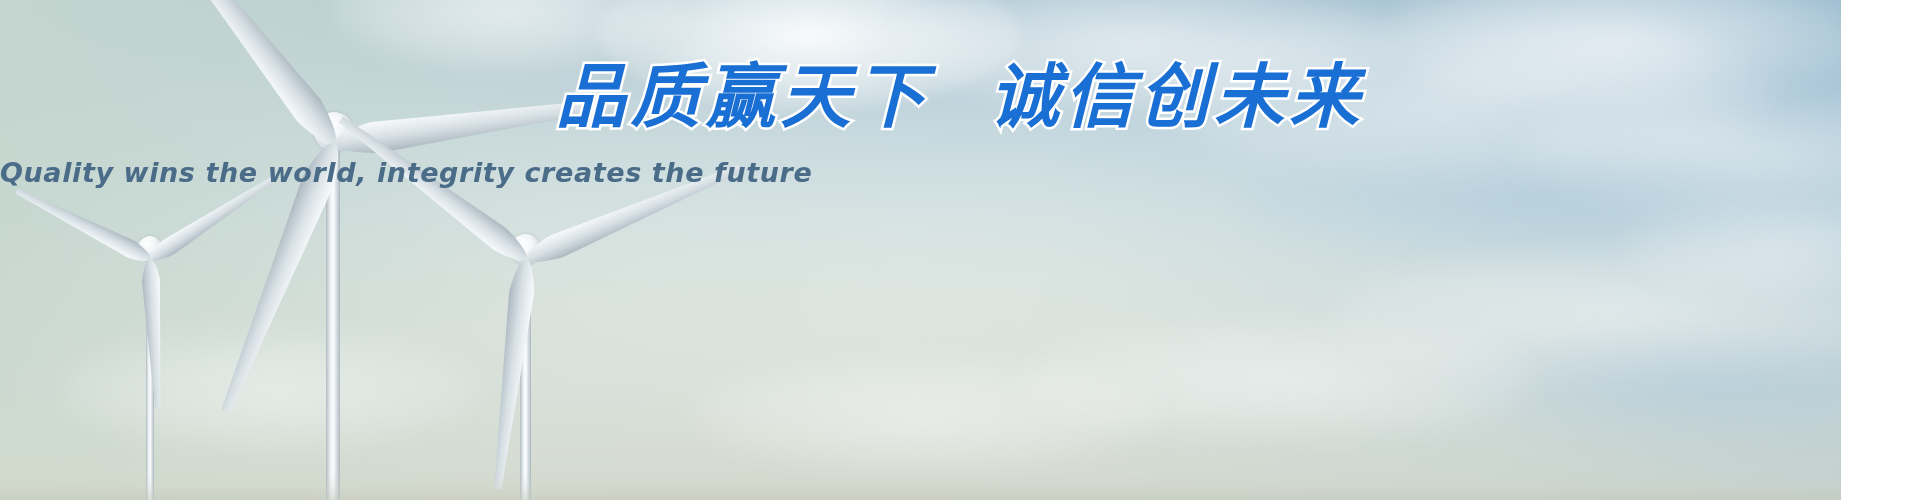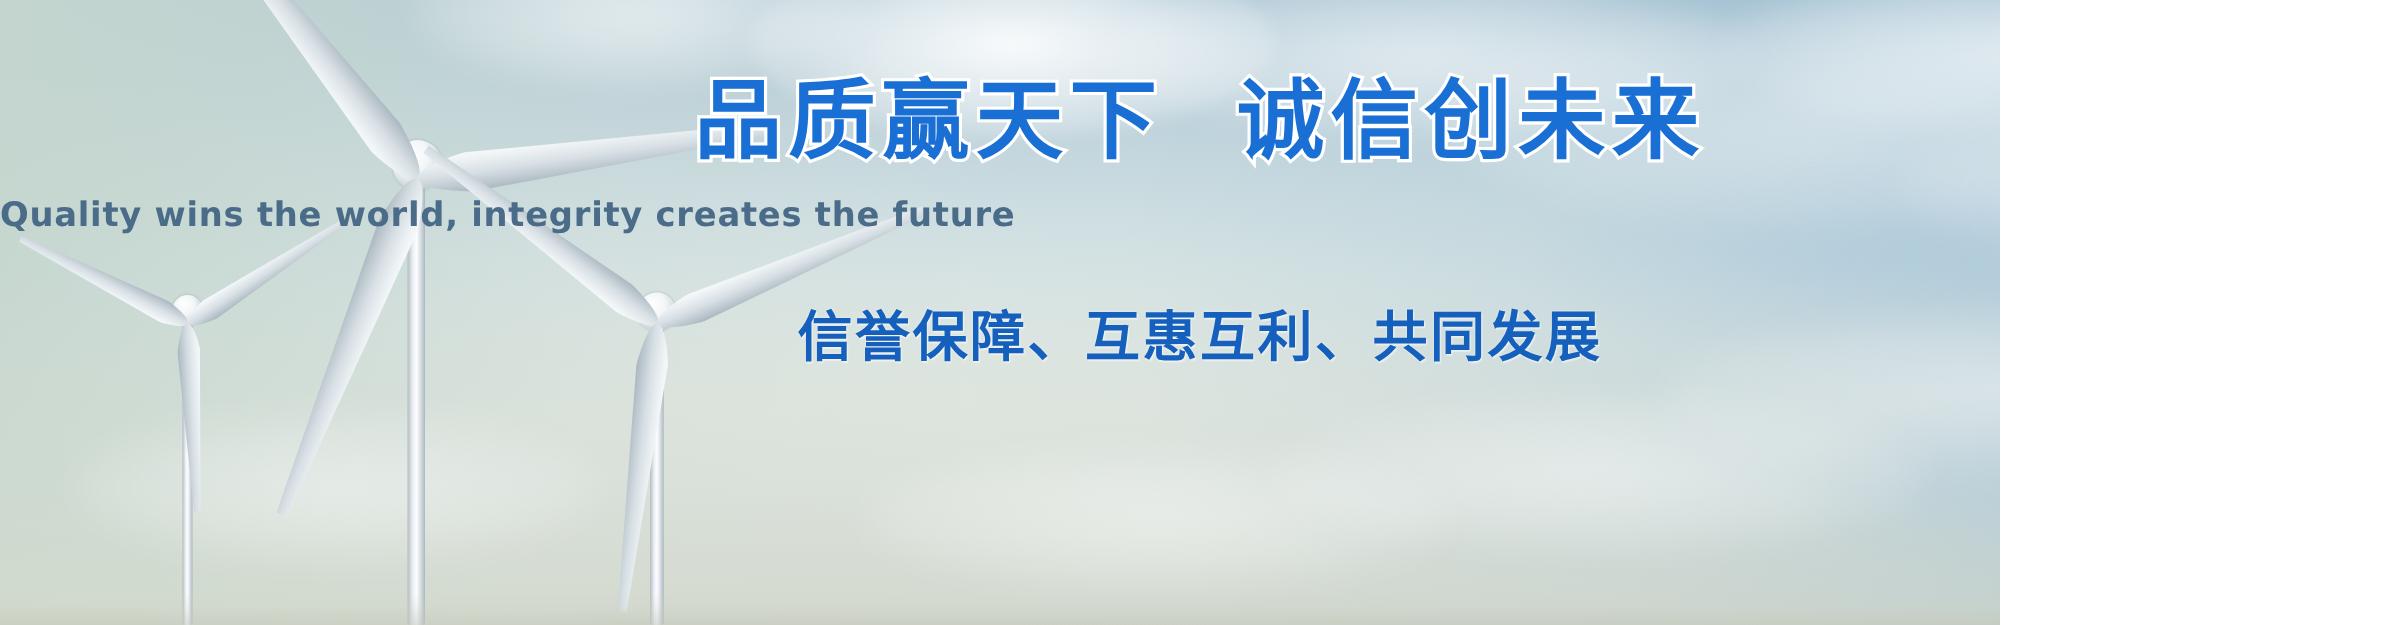--- a/index.html
+++ b/index.html
@@ -5,23 +5,24 @@
 <style>
   * { margin:0; padding:0; box-sizing:border-box; }
   html, body {
     width:1920px; height:500px;
     overflow:hidden;
     font-family:"Liberation Sans", sans-serif;
   }
 
   #banner {
     position:relative;
-    width:1600px; height:500px;
+    width:1841px; height:500px;
     overflow:hidden;
     background:#bcd3dc;
+    font-style:italic;
   }
 
   
   .sky {
     position:absolute; inset:0;
     background:
       linear-gradient(to bottom,
         #a9c4d2 0%,
         #b4cbd6 10%,
         #c2d5dd 22%,
@@ -260,16 +261,15 @@
     </div>
   </div>
 
   <div class="ground-haze"></div>
 
   <div class="text-block">
     <div class="headline">品质赢天下  诚信创未来</div>
 
     <div class="subtitle-en">Quality wins the world, integrity creates the future</div>
 
-    <div class="tagline">信誉保障、互惠互利、共同发展</div>
   </div>
 
 </div>
 
 </body></html>

